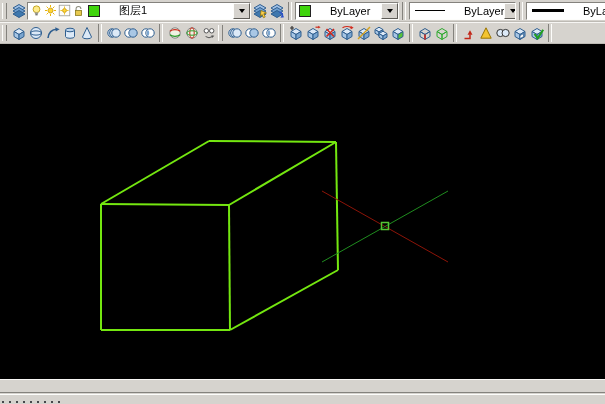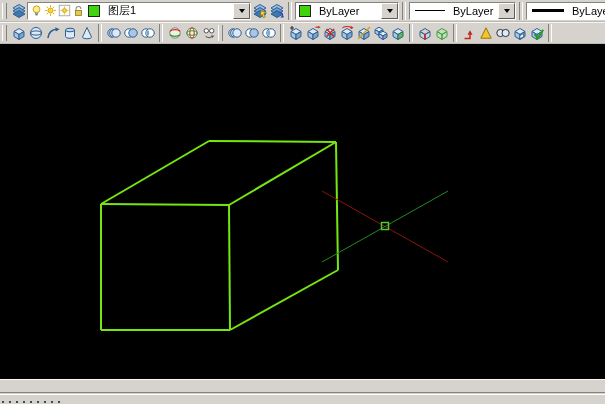--- a/index.html
+++ b/index.html
@@ -16,21 +16,21 @@
         margin:0 3px;flex:0 0 auto;}
   .tbtn{width:17px;height:18px;display:flex;align-items:center;justify-content:center;flex:0 0 auto;}
   .tbtn svg{width:16px;height:16px;display:block;}
   
   .combo{height:18px;background:#fff;border:1px solid;border-color:#84827d #fdfdfb #fdfdfb #84827d;
          display:flex;align-items:center;box-sizing:border-box;padding-left:2px;flex:0 0 auto;overflow:hidden;}
   .combo .arrow{margin-left:auto;width:15px;height:14px;background:#d6d3ce;flex:0 0 auto;
          border:1px solid;border-color:#fdfdfb #5f5d58 #5f5d58 #fdfdfb;
          display:flex;align-items:center;justify-content:center;}
   .tri{width:0;height:0;border:3px solid transparent;border-top:4px solid #000;margin-top:4px;}
-  .combo .label{white-space:nowrap;margin-left:8px;}
+  .combo .label{white-space:nowrap;margin-left:19px;}
   .layer-combo{width:224px;}
   .color-combo{width:104px;}
   .lt-combo{width:107px;}
   .lw-combo{width:104px;}
   .state-ic{width:13px;height:13px;margin-right:1px;flex:0 0 auto;}
   .state-ic svg{width:13px;height:13px;display:block;}
   .swatch{width:10px;height:10px;border:1px solid #222;flex:0 0 auto;margin-left:1px;}
   .lt-line{width:30px;height:1px;background:#000;margin-left:3px;flex:0 0 auto;}
   .lw-line{width:32px;height:3px;background:#000;margin-left:3px;flex:0 0 auto;}
   

